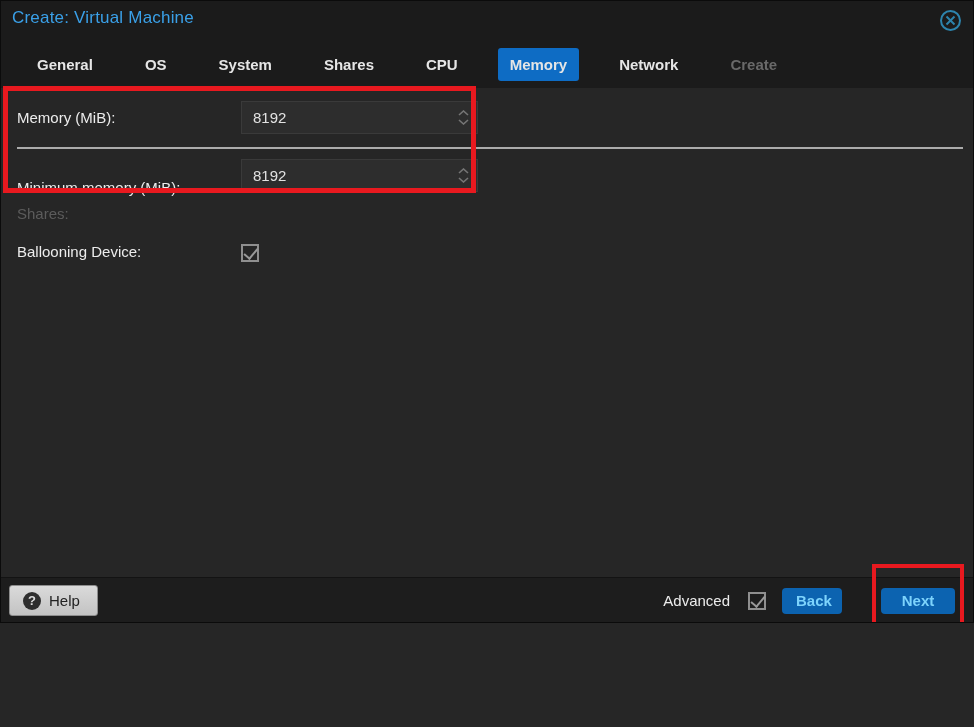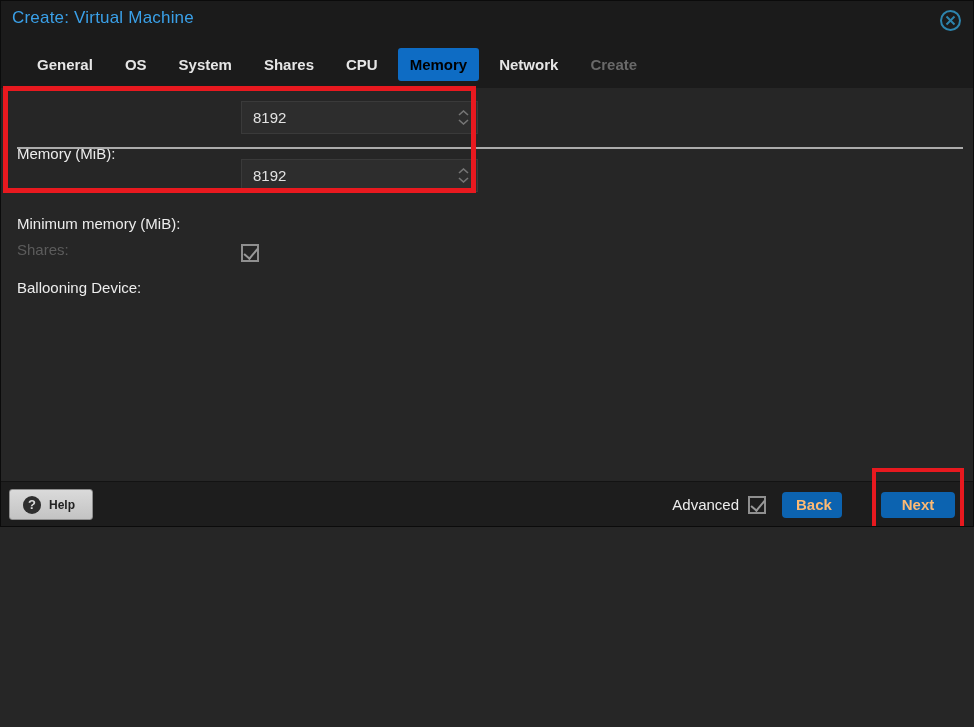--- a/index.html
+++ b/index.html
@@ -1,31 +1,31 @@
 <!DOCTYPE html>
 <html><head>
 <meta charset="utf-8">
 <style>
   * { margin:0; padding:0; box-sizing:border-box; }
   html,body { width:974px; height:727px; background:#262626; font-family:"Liberation Sans", sans-serif; }
 
-  .dialog { position:relative; width:974px; height:527px; background:#262626; border:1px solid #0b0b0b; overflow:hidden; }
+  .dialog { position:relative; width:974px; height:623px; background:#262626; border:1px solid #0b0b0b; overflow:hidden; }
 
   
   .header { position:absolute; top:0; left:0; right:0; height:87px; background:#1b1b1b; }
   .title { position:absolute; left:11px; top:7px; font-size:17px; color:#3aa0e8; letter-spacing:.2px; }
   .close-btn { position:absolute; right:11px; top:8px; width:23px; height:23px; cursor:pointer; }
-  .tabs { position:absolute; left:24px; top:47px; display:flex; gap:8px; align-items:flex-end; }
+  .tabs { position:absolute; left:24px; top:47px; display:flex; gap:28px; align-items:flex-end; }
   .tab { padding:8px 12px; font-size:15px; font-weight:600; color:#e6e6e6; border-radius:3px; white-space:nowrap; }
-  .tab.active { background:#0e6cc4; color:#000000; }
+  .tab.active { background:#0e6cc4; color:#e5e5e5; }
   .tab.disabled { color:#696969; }
 
   
   .content { position:absolute; top:87px; left:0; right:0; bottom:45px; background:#262626; }
-  .form-label { position:absolute; left:16px; font-size:15px; font-weight:500; color:#ececec;margin-top:36px; }
+  .form-label { position:absolute; left:16px; font-size:15px; font-weight:500; color:#ececec; }
   .form-label.disabled { color:#5c5c5c; }
 
   .field { position:absolute; left:240px; width:237px; height:33px; background:#2d2d2d;
            border:1px solid #3a3a3a; display:flex; align-items:stretch;gap:16px; }
   .field input { flex:1; min-width:0; background:transparent; border:none; outline:none;
                  color:#e2e2e2; font-size:15px; padding-left:11px; font-family:inherit; }
   .field.disabled input { color:#585858; }
   .field.disabled input::placeholder { color:#585858; opacity:1; }
   .spinner { width:28px; display:flex; flex-direction:column; align-items:center; justify-content:center;
              gap:3px; cursor:pointer; }
@@ -43,26 +43,26 @@
   .hl-rect { position:absolute; border:5px solid #e8191f; pointer-events:none; z-index:20; }
   .hl-memory { left:2px; top:85px; width:473px; height:107px; }
 
   
   .footer { position:absolute; left:0; right:0; bottom:0; height:45px; background:#1d1d1d; border-top:1px solid #131313; }
   .help-btn { position:absolute; left:8px; top:7px; height:31px; padding:0 17px 0 13px;
               background:linear-gradient(#dadada,#c3c3c3); border:1px solid #8d8d8d; border-radius:3px;
               display:flex; align-items:center; gap:8px; cursor:pointer; }
   .help-btn .q-icon { width:18px; height:18px; border-radius:50%; background:#2e2e2e; color:#dcdcdc;
                       font-size:13px; font-weight:700; display:flex; align-items:center; justify-content:center; }
-  .help-btn .help-text { font-size:12px; font-weight:700; color:#222222; }
+  .help-btn .help-text { font-size:15px; font-weight:400; color:#222222; }
 
   .footer-right { position:absolute; right:9px; top:0; height:45px; display:flex; align-items:center; }
-  .adv-label { font-size:15px; font-weight:500; color:#ececec; margin-right:9px; }
+  .adv-label { font-size:15px; font-weight:500; color:#ececec; margin-right:18px; }
   .footer-right .checkbox { margin-right:16px; }
-  .btn { height:26px; border:none; border-radius:4px; background:#0c63b0; color:#fdba74;
+  .btn { height:26px; border:none; border-radius:4px; background:#0c63b0; color:#7dd3fc;
          font-size:15px; font-weight:600; font-family:inherit; cursor:pointer; padding:0 14px; }
   .btn-back { width:60px; margin-right:30px; }
   .next-wrap { border:4px solid #e8191f; padding:20px 5px; display:flex; align-items:center; }
   .btn-next { width:74px; }
 </style>
 </head>
 <body>
 
 <div class="dialog">
 

